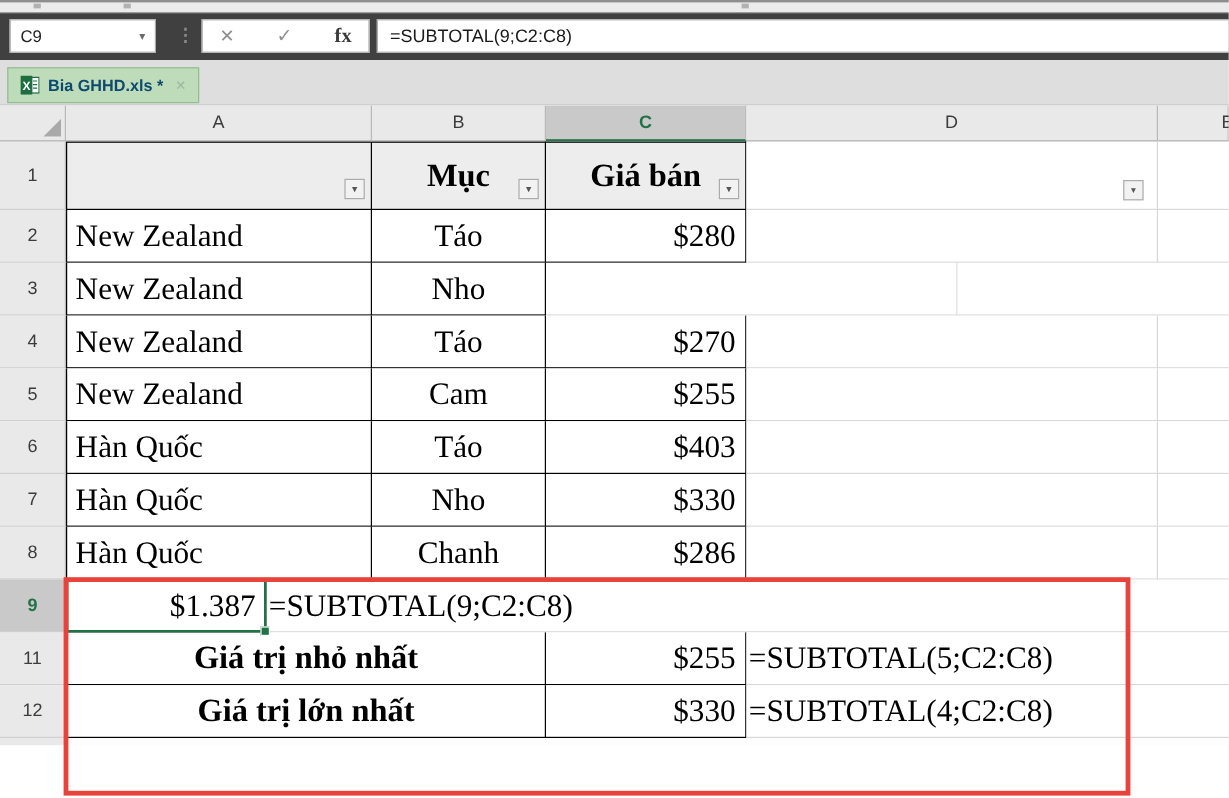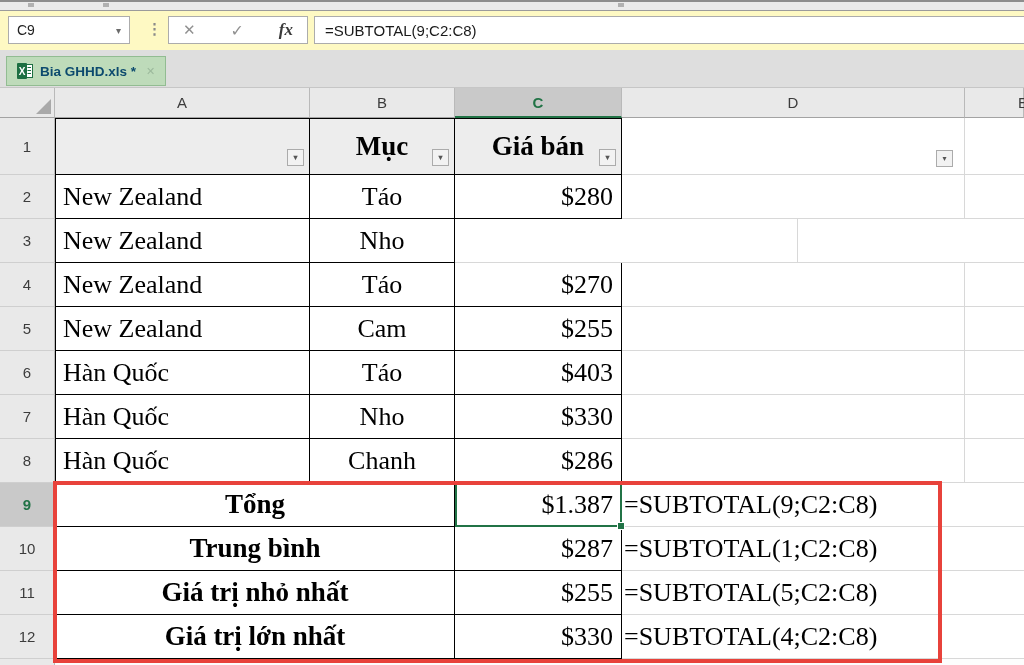--- a/index.html
+++ b/index.html
@@ -4,29 +4,29 @@
 <style>
   * { margin:0; padding:0; box-sizing:border-box; }
   body { width:1024px; height:665px; overflow:hidden; font-family:"Liberation Sans",sans-serif; background:#fff; }
   #app { position:relative; width:1024px; height:665px; background:#E3E3E3; }
 
   
   #top-strip { height:11px; background:#EBEBEB; border-top:2px solid #8E8E8E; border-bottom:1px solid #9B9B9B; position:relative; }
   .strip-tick { position:absolute; top:1px; width:6px; height:4px; background:#8a8a8a; opacity:.6; }
 
   
-  #formula-row { height:39px; position:relative; background:#fef9c3; }
+  #formula-row { height:39px; position:relative; background:#404040; }
   .white-box { position:absolute; top:5px; height:28px; background:#fff; border:1px solid #ACACAC; }
   #name-box { left:8px; width:122px; display:flex; align-items:center; padding:0 8px; font-size:14px; color:#222; cursor:default; }
   #name-caret { margin-left:auto; font-size:10px; color:#6b6b6b; }
   #dots { position:absolute; left:147px; top:9px; color:#8a8a8a; font-size:15px; font-weight:bold; }
   #fx-group { left:168px; width:140px; display:flex; align-items:center; justify-content:space-between; padding:0 14px; }
   #cancel-btn { color:#909090; font-size:15px; }
   #confirm-btn { color:#909090; font-size:16px; }
-  #fx-btn { color:#3a3a3a; font-size:17px; font-style:italic; font-family:"Liberation Serif",serif; font-weight:bold; }
+  #fx-btn { color:#3a3a3a; font-size:17px; font-family:"Liberation Serif",serif; font-weight:bold; }
   #formula-box { left:314px; right:-1px; display:flex; align-items:center; padding:0 10px; font-size:15px; color:#1a1a1a; }
 
   
   #tab-bar { height:38px; background:#DEDEDE; border-bottom:1px solid #C6C6C6; position:relative; }
   #doc-tab { position:absolute; left:6px; top:6px; height:30px; background:#BEDBBA; border:1px solid #92BC92; display:flex; align-items:center; gap:7px; padding:0 10px; }
   #tab-title { font-weight:bold; font-size:13.5px; color:#0c4a6e; white-space:nowrap; }
   #tab-close { font-size:11px; color:#9CB99C; margin-left:3px; }
 
   
   #sheet { position:relative; height:577px; background:#fff; overflow:hidden; }
@@ -205,33 +205,25 @@
       <div class="rowhead w-n">8</div>
       <div class="cell w-a al bk-l bk-r bk-b">Hàn Quốc</div>
       <div class="cell w-b ac bk-r bk-b">Chanh</div>
       <div class="cell w-c ar bk-r bk-b">$286</div>
       <div class="cell w-d gd-r gd-b"></div>
       <div class="cell w-e gd-b"></div>
     </div>
 
     <div class="row">
       <div class="rowhead w-n sel">9</div>
-      <div class="cell w-ab sum-label bk-l bk-r bk-b">Tổng</div>
       <div class="cell w-c ar bk-r bk-b active-cell">
         <span>$1.387</span>
         <div class="fill-handle"></div>
       </div>
       <div class="cell w-d formula-cell gd-b">=SUBTOTAL(9;C2:C8)</div>
-      <div class="cell w-e gd-b"></div>
-    </div>
-    <div class="row">
-      <div class="rowhead w-n">10</div>
-      <div class="cell w-ab sum-label bk-l bk-r bk-b">Trung bình</div>
-      <div class="cell w-c ar bk-r bk-b">$287</div>
-      <div class="cell w-d formula-cell gd-b">=SUBTOTAL(1;C2:C8)</div>
       <div class="cell w-e gd-b"></div>
     </div>
     <div class="row">
       <div class="rowhead w-n">11</div>
       <div class="cell w-ab sum-label bk-l bk-r bk-b">Giá trị nhỏ nhất</div>
       <div class="cell w-c ar bk-r bk-b">$255</div>
       <div class="cell w-d formula-cell gd-b">=SUBTOTAL(5;C2:C8)</div>
       <div class="cell w-e gd-b"></div>
     </div>
     <div class="row">

